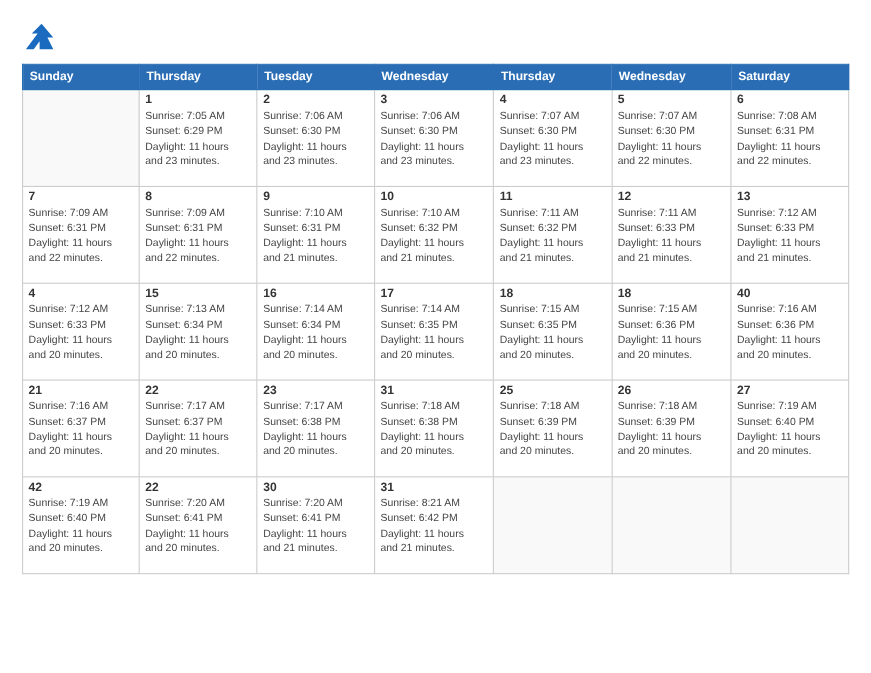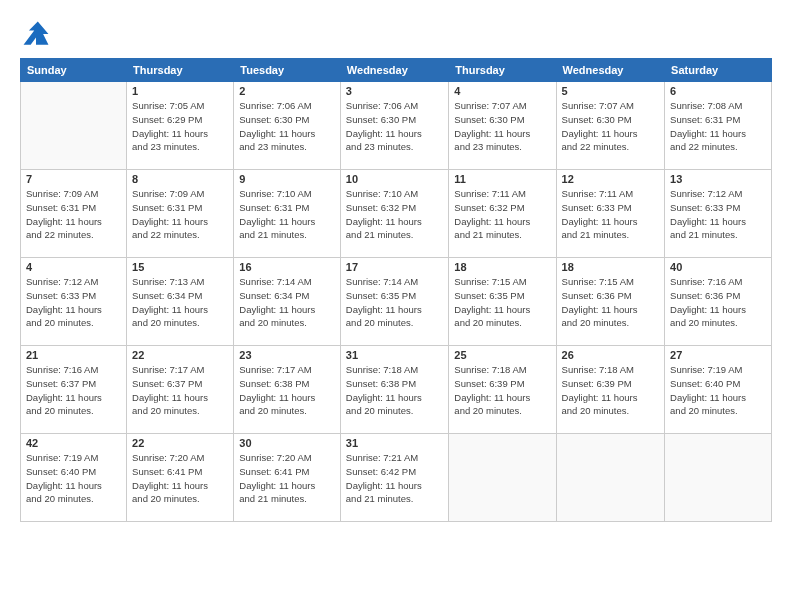--- a/index.html
+++ b/index.html
@@ -337,21 +337,21 @@
           </td>
           <td>
             <div class="day-num">30</div>
             <div class="day-info" style="white-space: pre-line;">Sunrise: 7:20 AM
 Sunset: 6:41 PM
 Daylight: 11 hours
 and 21 minutes.</div>
           </td>
           <td>
             <div class="day-num">31</div>
-            <div class="day-info" style="white-space: pre-line;">Sunrise: 7:21 AM
+            <div class="day-info" style="white-space: pre-line;">Sunrise: 8:21 AM
 Sunset: 6:42 PM
 Daylight: 11 hours
 and 21 minutes.</div>
           </td>
           <td class="empty"></td>
           <td class="empty"></td>
           <td class="empty"></td>
         </tr>
       </tbody>
   </table>

